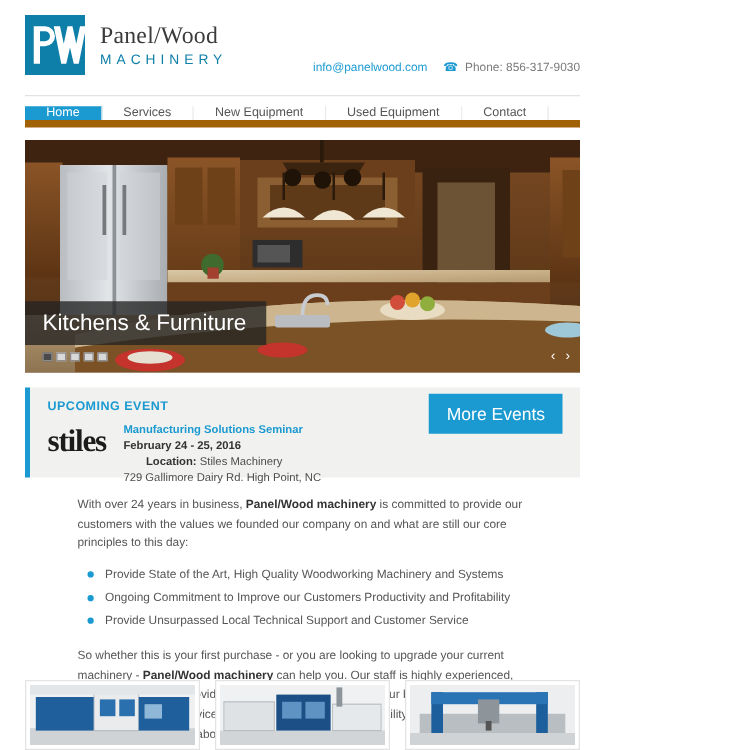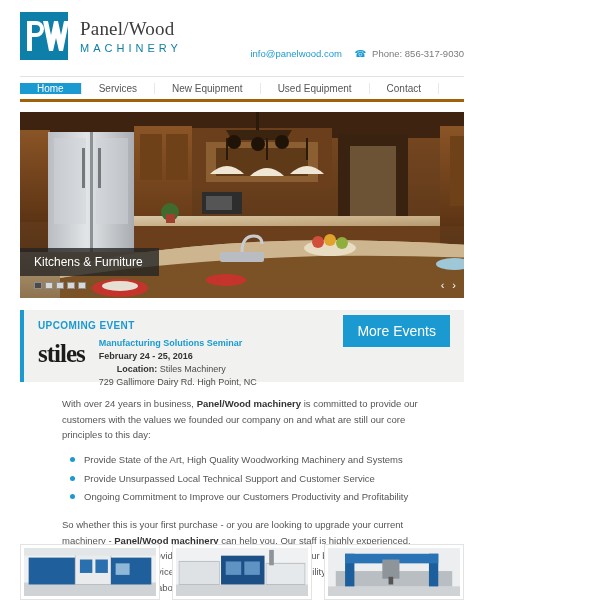--- a/index.html
+++ b/index.html
@@ -36,40 +36,40 @@
     position:absolute; right:20px; top:48px;
     font-size:9.5px; color:#7a7a7a;
   }
   .header-contact a { color:#1b9ad1; text-decoration:none; }
   .phone-ico { color:#1b9ad1; margin:0 3px 0 10px; }
 
   
   .nav {
     margin:6px 20px 0 20px;
     border-top:1px solid #e2e2e2;
-    border-bottom:3px solid #a16207;
-    height:26px; display:flex; align-items:center;
+    border-bottom:6px solid #a16207;
+    height:26px; display:flex; align-items:flex-end;
   }
   .nav-item {
     padding:0 17px; display:flex; align-items:center; justify-content:center;
     font-size:10px; color:#555; border-right:1px solid #e8e8e8;
     background:#fff; cursor:pointer;
   }
   .nav-item.active { background:#1b9ad1; color:#fff; }
 
   
   .hero {
     margin:10px 20px 0 20px; height:186px; position:relative; overflow:hidden;
     background:#6b3f1d;
   }
   .hero-img { position:absolute; inset:0; }
   .hero-caption {
     position:absolute; left:0; bottom:22px;
     background:rgba(35,35,35,0.78); color:#fff;
-    font-size:12px; padding:7px 16px 7px 14px;
+    font-size:18px; padding:7px 16px 7px 14px;
   }
   .hero-dots { position:absolute; left:14px; bottom:9px; display:flex; gap:3px; }
   .hero-dots i {
     width:8px; height:7px; background:#d8d8d8; display:block;
     border:1px solid #8d8d8d;
   }
   .hero-dots i.on { background:#4a4a4a; }
   .hero-arrows { position:absolute; right:8px; bottom:7px; display:flex; gap:8px; color:#fff; font-size:11px; }
   .hero-arrows span { cursor:pointer; }
 
@@ -290,22 +290,22 @@
     </div>
     <div class="more-events">More Events</div>
   </div>
 
   <div class="copy">
     <p>
       <span>With over 24 years in business, </span><b>Panel/Wood machinery</b><span> is committed to provide our customers with the values we founded our company on and what are still our core principles to this day:</span>
     </p>
     <ul class="bullets">
       <li>Provide State of the Art, High Quality Woodworking Machinery and Systems</li>
+      <li>Ongoing Commitment to Improve our Customers Productivity and Profitability</li>
       <li>Provide Unsurpassed Local Technical Support and Customer Service</li>
-      <li>Ongoing Commitment to Improve our Customers Productivity and Profitability</li>
     </ul>
     <p>
       <span>So whether this is your first purchase - or you are looking to upgrade your current machinery - </span><b>Panel/Wood machinery</b><span> can help you. Our staff is highly experienced, well trained and will provide a consultative experience to your buying process. With excellent customer service, product reliability and sustainability, watch your profits “grow” while reducing labor costs and downtime.</span>
     </p>
     <p class="partner-line">
       <span>Panel/Wood is an exclusive</span>
       <span class="partner-logo">stiles</span>
       <span>Machinery Partner since 1997.</span>
     </p>
   </div>

